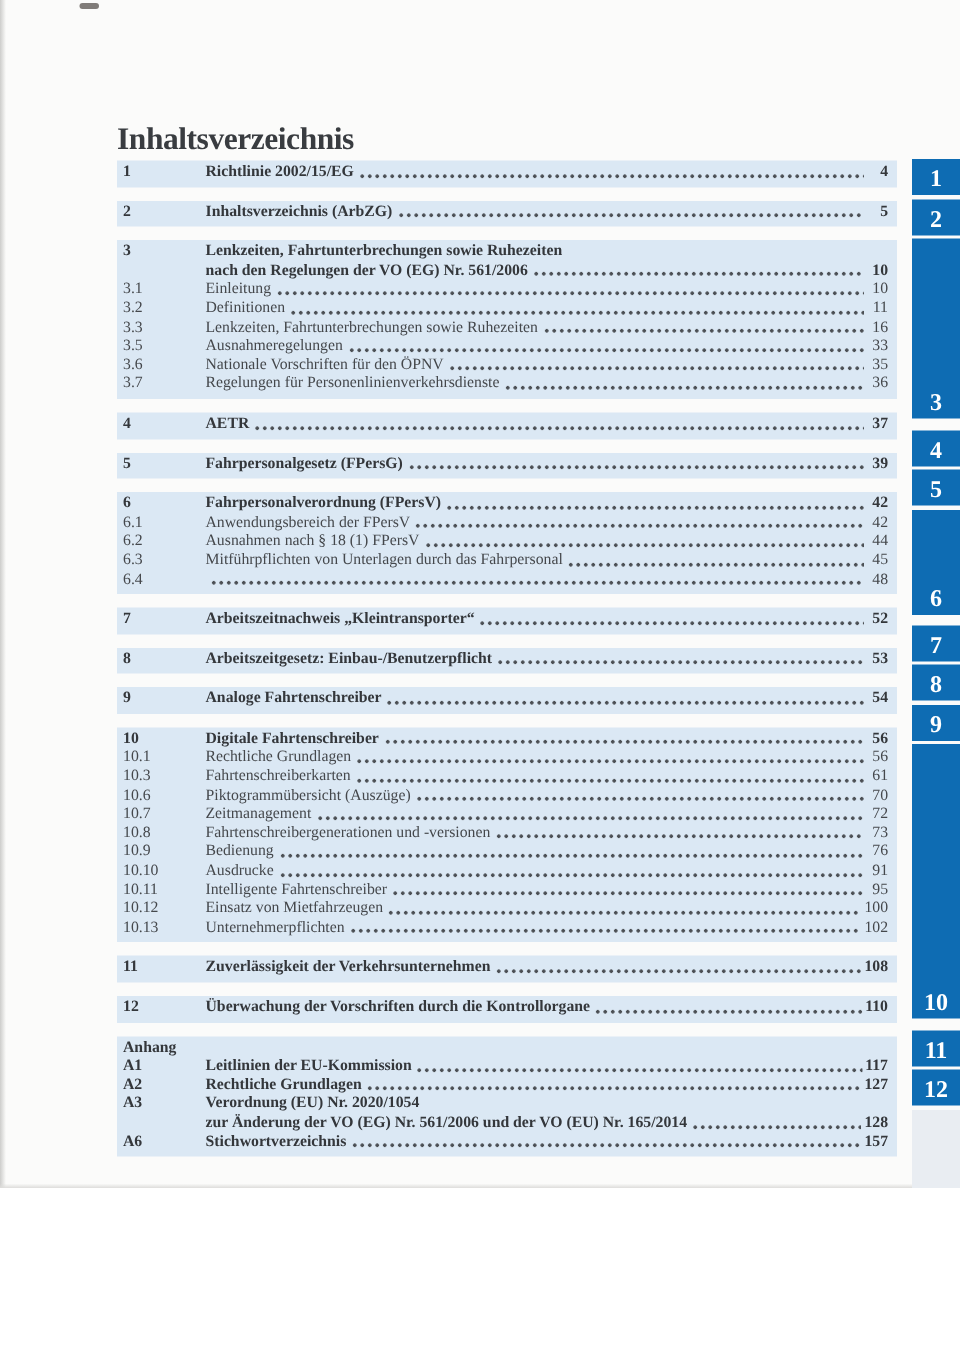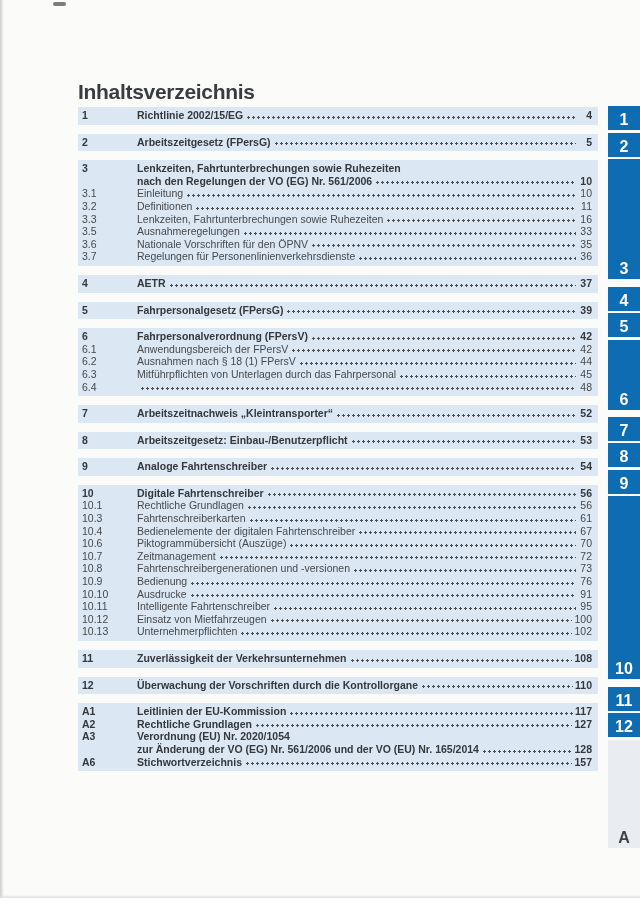--- a/index.html
+++ b/index.html
@@ -1,19 +1,19 @@
 <!DOCTYPE html>
 <html><head>
 <meta charset="utf-8">
 <style>
   html,body{margin:0;padding:0;background:#ffffff;}
   .page{
-    position:relative;width:640px;height:898px;overflow:hidden;
+    position:relative;width:640px;height:792px;overflow:hidden;
     background:#fbfbfa;
-    font-family:Liberation Sans, sans-serif;
+    font-family:Liberation Serif, serif;
   }
   .edge-left{position:absolute;left:0;top:0;width:4px;height:100%;
     background:linear-gradient(to right,#cdcdcb,rgba(255,255,255,0));}
   .edge-bottom{position:absolute;left:0;bottom:0;width:100%;height:3px;
     background:linear-gradient(to top,#dedddb,rgba(255,255,255,0));}
   .speck{position:absolute;left:53px;top:2px;width:13px;height:4px;background:#57524d;opacity:.75;border-radius:2px;}
 
   .page-title{
     position:absolute;left:78px;top:80px;margin:0;
     font-size:21px;font-weight:bold;color:#393c40;letter-spacing:-.3px;
@@ -66,21 +66,21 @@
             <span class="t">Richtlinie 2002/15/EG</span>
             <span class="leader"></span>
             <span class="pg">4</span>
           </div>
         </div>
       </div>
       <div class="group">
         <div class="row strong">
           <div class="line">
             <span class="num">2</span>
-            <span class="t">Arbeitszeitgesetz (FPersG)</span>
+            <span class="t">Inhaltsverzeichnis (ArbZG)</span>
             <span class="leader"></span>
             <span class="pg">5</span>
           </div>
         </div>
       </div>
       <div class="group">
         <div class="row strong">
           <div class="line">
             <span class="num">3</span>
             <span class="t">Lenkzeiten, Fahrtunterbrechungen sowie Ruhezeiten</span>
@@ -252,28 +252,20 @@
         <div class="row">
           <div class="line">
             <span class="num">10.3</span>
             <span class="t">Fahrtenschreiberkarten</span>
             <span class="leader"></span>
             <span class="pg">61</span>
           </div>
         </div>
         <div class="row">
           <div class="line">
-            <span class="num">10.4</span>
-            <span class="t">Bedienelemente der digitalen Fahrtenschreiber</span>
-            <span class="leader"></span>
-            <span class="pg">67</span>
-          </div>
-        </div>
-        <div class="row">
-          <div class="line">
             <span class="num">10.6</span>
             <span class="t">Piktogrammübersicht (Auszüge)</span>
             <span class="leader"></span>
             <span class="pg">70</span>
           </div>
         </div>
         <div class="row">
           <div class="line">
             <span class="num">10.7</span>
             <span class="t">Zeitmanagement</span>
@@ -344,20 +336,25 @@
         <div class="row strong">
           <div class="line">
             <span class="num">12</span>
             <span class="t">Überwachung der Vorschriften durch die Kontrollorgane</span>
             <span class="leader"></span>
             <span class="pg">110</span>
           </div>
         </div>
       </div>
       <div class="group">
+        <div class="row strong">
+          <div class="line">
+            <span class="num">Anhang</span>
+          </div>
+        </div>
         <div class="row strong">
           <div class="line">
             <span class="num">A1</span>
             <span class="t">Leitlinien der EU-Kommission</span>
             <span class="leader"></span>
             <span class="pg">117</span>
           </div>
         </div>
         <div class="row strong">
           <div class="line">

